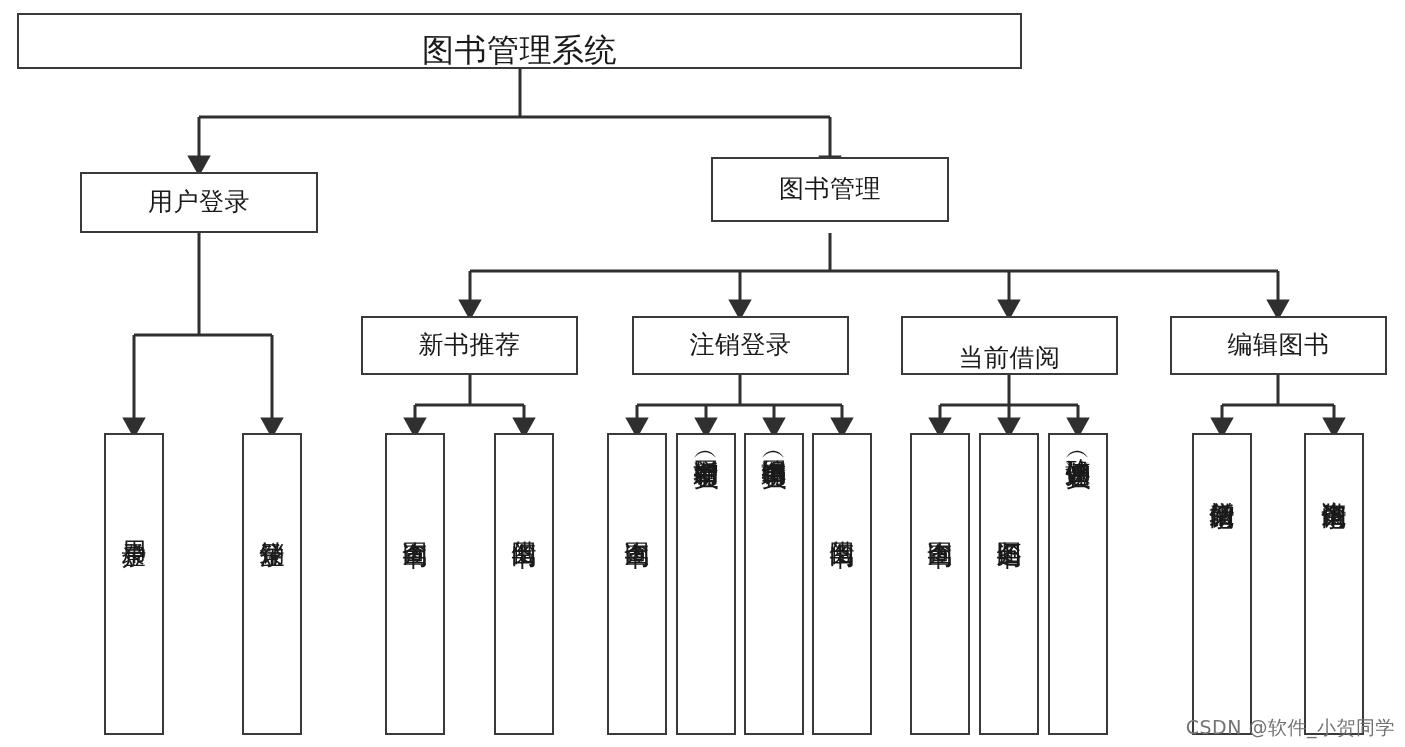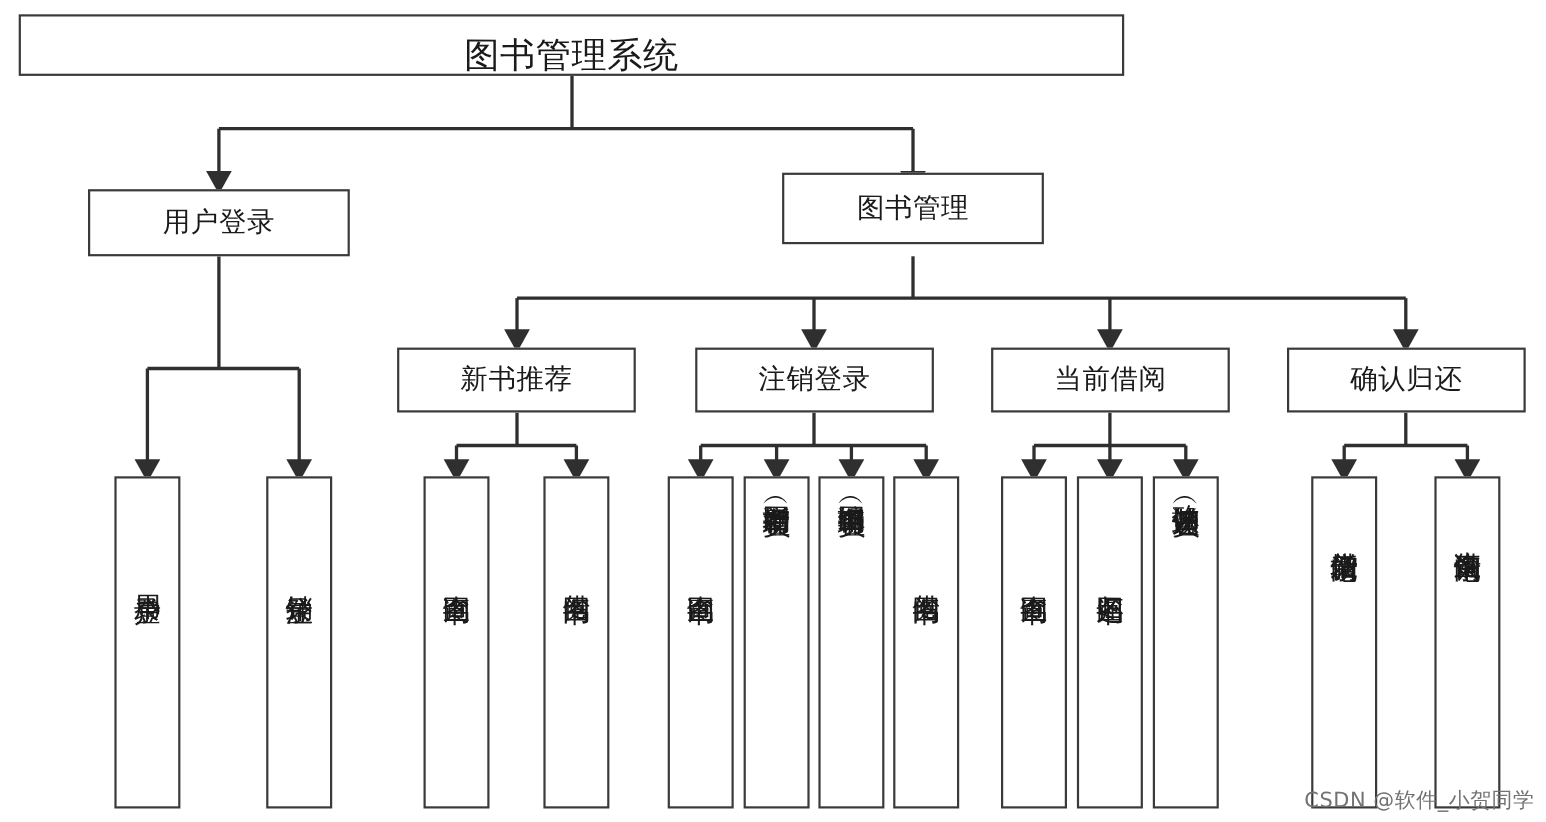--- a/index.html
+++ b/index.html
@@ -140,25 +140,25 @@
   <div class="node horizontal" style="left:711px; top:157px; width:238px; height:65px;">
     <span class="node-label">图书管理</span>
   </div>
 
   <div class="node horizontal" style="left:361px; top:316px; width:217px; height:59px;">
     <span class="node-label">新书推荐</span>
   </div>
   <div class="node horizontal" style="left:632px; top:316px; width:217px; height:59px;">
     <span class="node-label">注销登录</span>
   </div>
-  <div class="node horizontal" style="left:901px; top:316px; width:217px; height:59px;">
+  <div class="node horizontal" style="left:901px; top:316px; width:217px; height:59px;align-items:flex-end;">
     <span class="node-label">当前借阅</span>
   </div>
   <div class="node horizontal" style="left:1170px; top:316px; width:217px; height:59px;">
-    <span class="node-label">确认归还</span>
+    <span class="node-label">编辑图书</span>
   </div>
 
   <div class="node vertical" style="left:104px; top:433px; width:60px; height:302px; padding-top:86px;">
     <span class="node-label">用户登录</span>
   </div>
   <div class="node vertical" style="left:242px; top:433px; width:60px; height:302px; padding-top:86px;">
     <span class="node-label">注销登录</span>
   </div>
 
   <div class="node vertical" style="left:385px; top:433px; width:60px; height:302px; padding-top:86px;">

